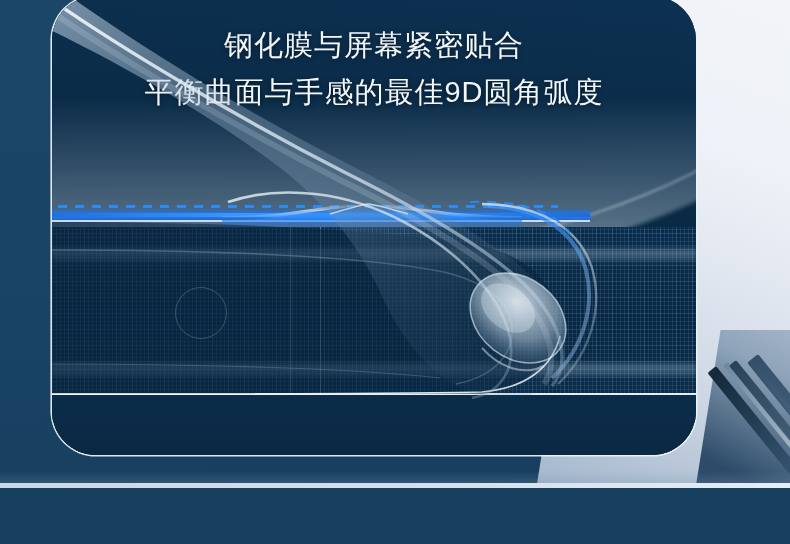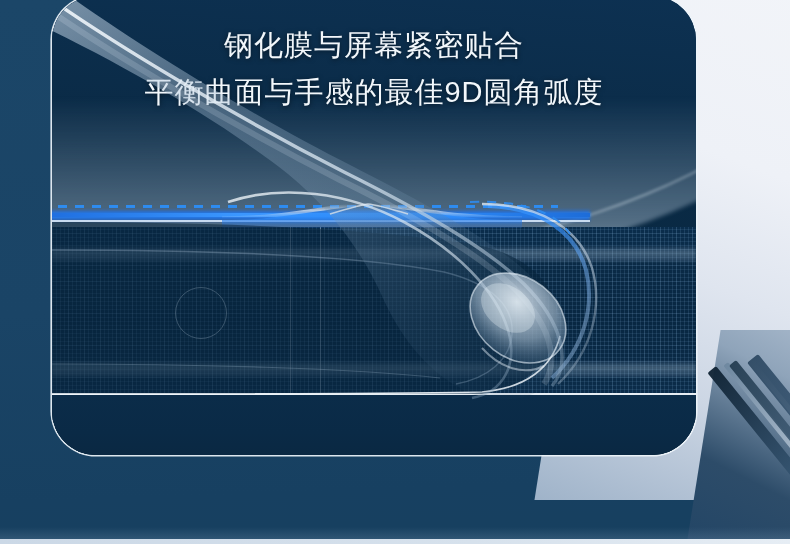--- a/index.html
+++ b/index.html
@@ -1,21 +1,21 @@
 <!DOCTYPE html>
 <html><head>
 <meta charset="utf-8">
 <style>
   html,body{margin:0;padding:0;}
   body{
     width:790px;height:544px;overflow:hidden;
     font-family:"Liberation Sans","DejaVu Sans",sans-serif;
     background:#17405f;
   }
-  #stage{position:relative;width:790px;height:544px;overflow:hidden;background:#17405f;}
+  #stage{position:relative;width:790px;height:488px;overflow:hidden;background:#17405f;}
 
   
   .backdrop-base{
     position:absolute;inset:0;
     background:
       linear-gradient(178deg,#1b4668 0%,#1a4466 55%,#174061 88%,#17405f 100%);
   }
   .backdrop-light{
     position:absolute;left:620px;top:-40px;width:260px;height:540px;
     background:linear-gradient(200deg,#f3f5f9 0%,#eef1f7 38%,#dfe5ef 58%,#ccd6e4 76%,#9fb3c9 100%);

